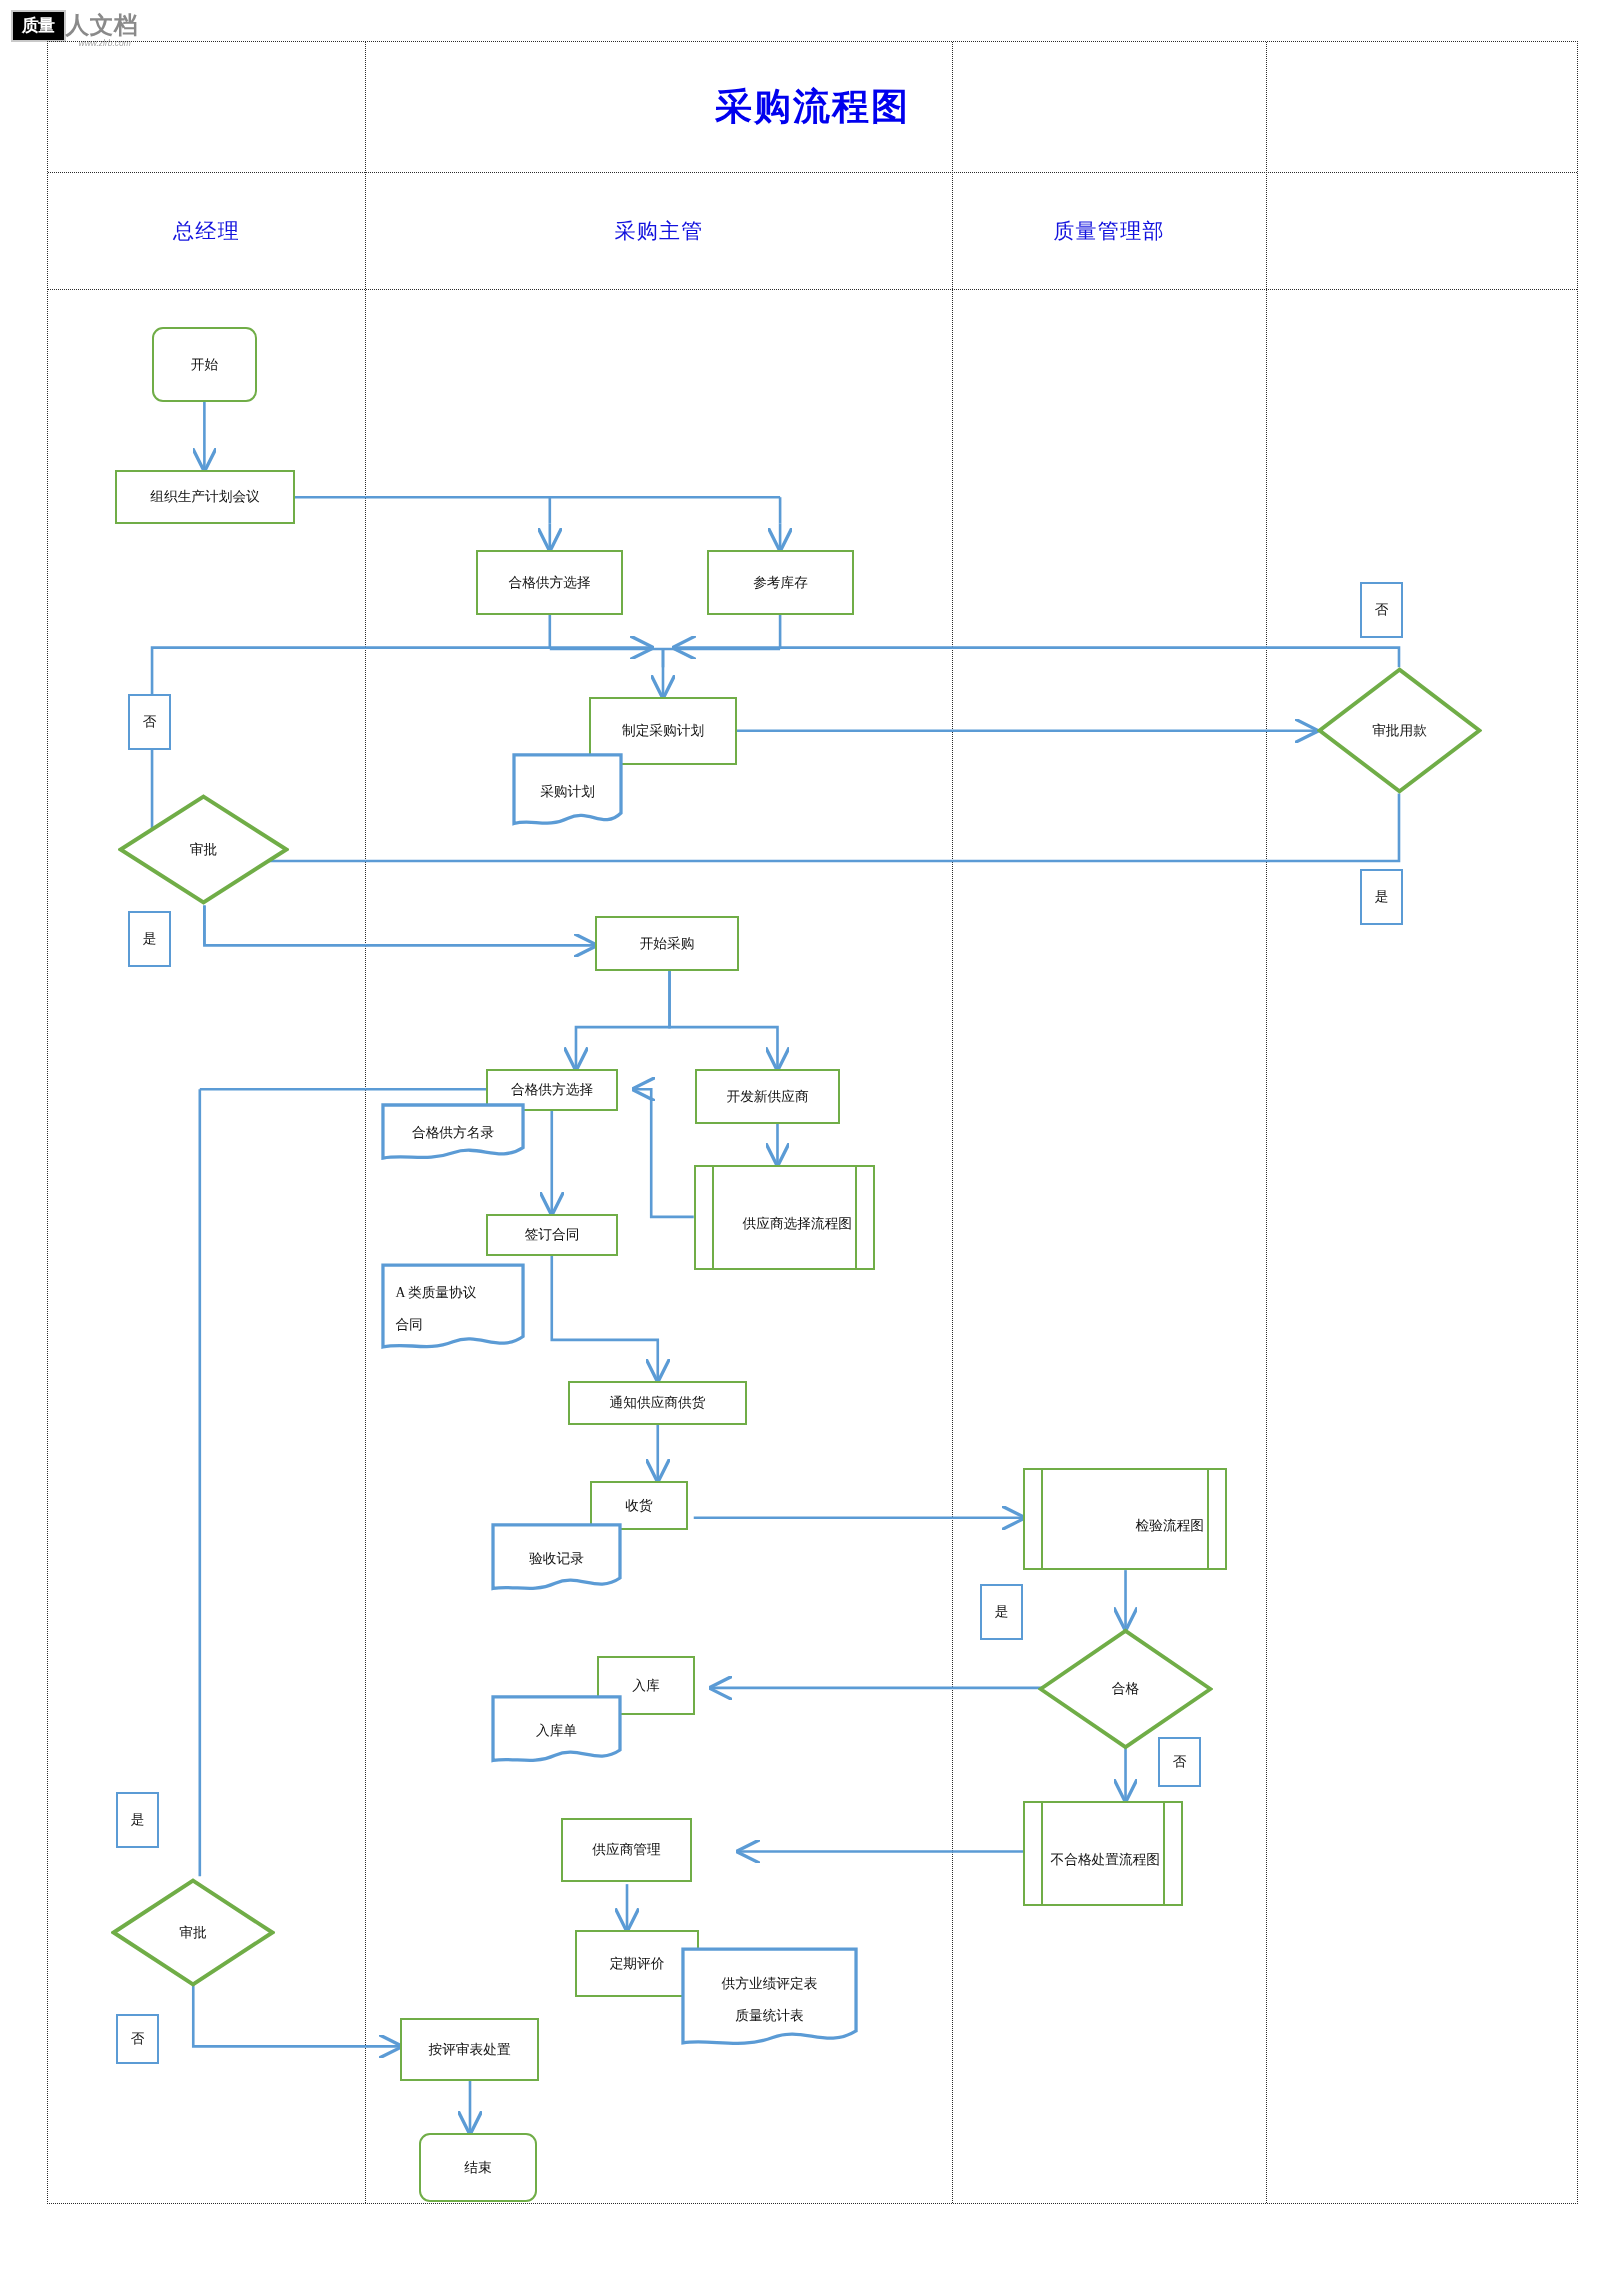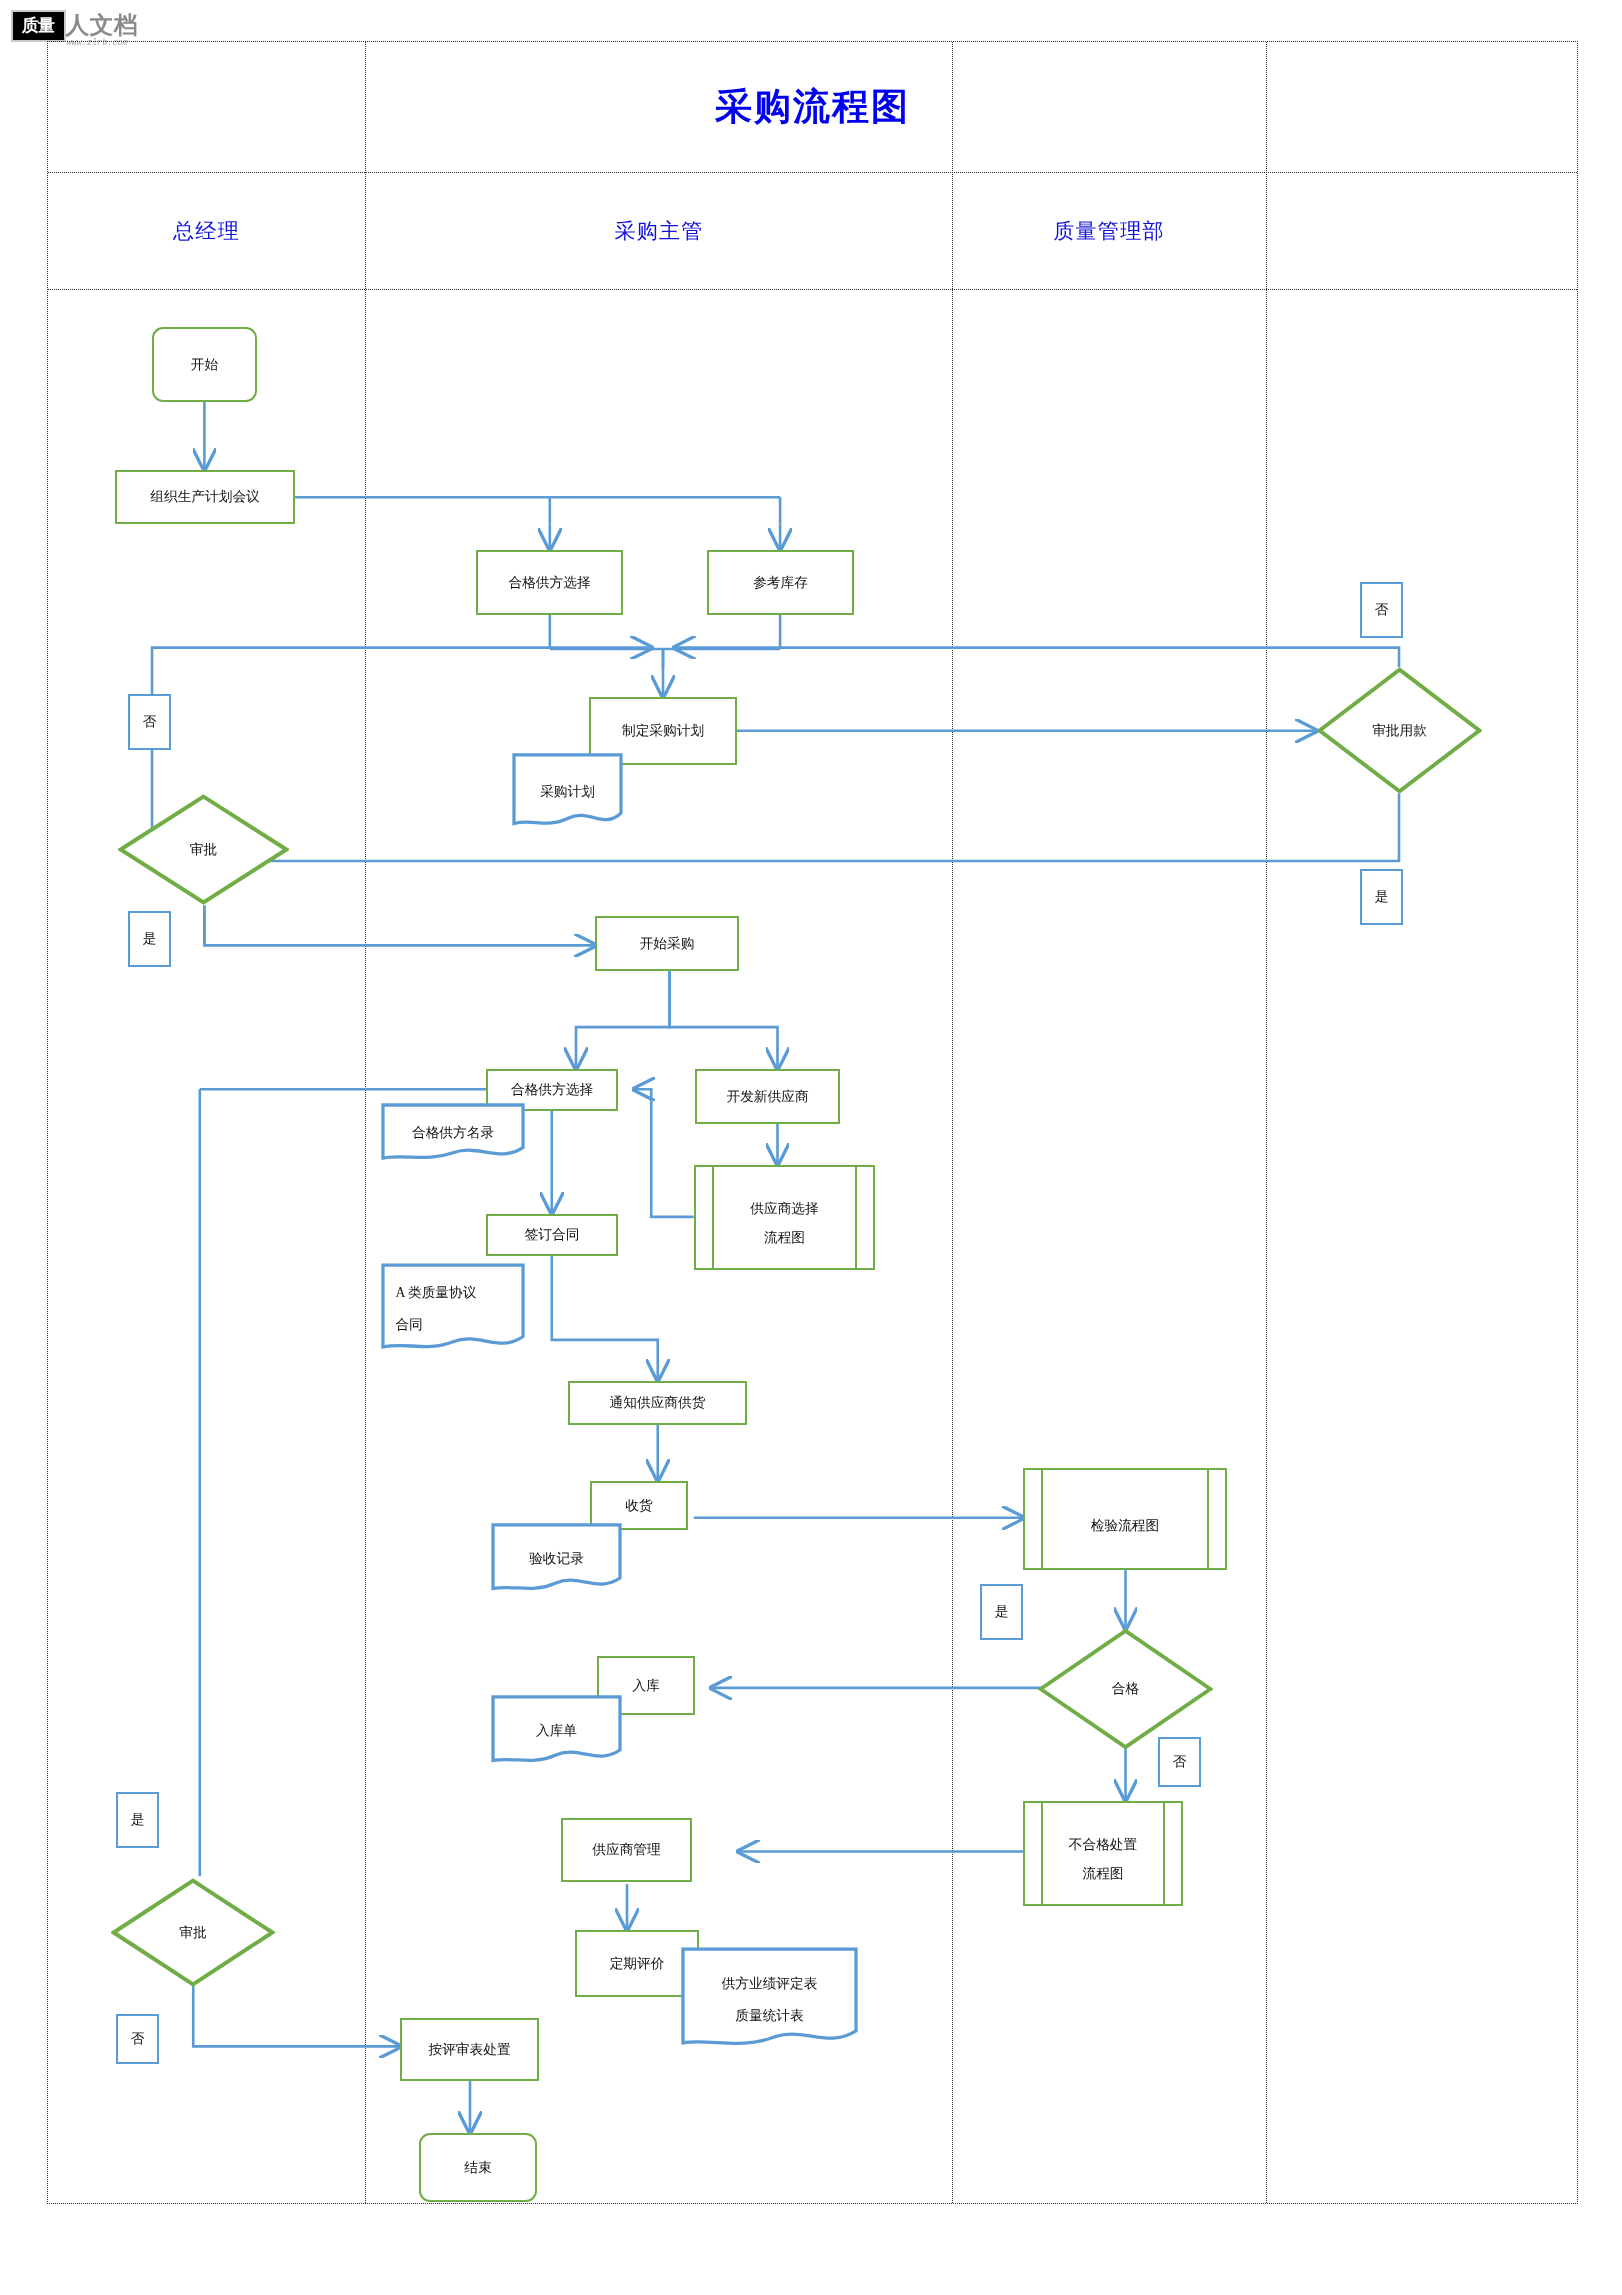--- a/index.html
+++ b/index.html
@@ -9,22 +9,22 @@
   
   #watermark{position:absolute;left:10.5px;top:9.2px;width:131px;height:41px;}
   #wm-badge{position:absolute;left:0;top:1.3px;width:51px;height:27.5px;
             background:#000000;border:2px solid #c9c9c9;color:#ffffff;
             font-family:"DejaVu Sans","Liberation Sans",sans-serif;
             font-weight:bold;font-size:17px;line-height:27.5px;text-align:center;
             letter-spacing:-0.7px;}
   #wm-word{position:absolute;left:55px;top:0px;color:#8a8a8a;font-weight:bold;
            font-size:23.6px;font-family:"DejaVu Sans","Liberation Sans",sans-serif;
            letter-spacing:0.7px;}
-  #wm-url{position:absolute;left:56px;top:29px;color:#a6a6a6;font-size:8.5px;
-          font-style:italic;font-family:Liberation Mono, monospace;}
+  #wm-url{position:absolute;left:68px;top:29px;color:#a6a6a6;font-size:8.5px;
+          font-style:italic;font-family:Liberation Sans, sans-serif;}
 
   
   #frame{position:absolute;left:47px;top:41px;width:1531px;height:2163px;
          border:1.3px dotted #2b2b2b;box-sizing:border-box;}
   .vdiv{position:absolute;top:0;width:0;height:100%;
         border-left:1.3px dotted #2b2b2b;}
   .hdiv{position:absolute;left:0;width:100%;height:0;
         border-top:1.3px dotted #2b2b2b;}
 
   #title{position:absolute;left:0;top:0;width:100%;height:130px;
@@ -41,22 +41,22 @@
         text-align:center;color:#111111;font-size:13.7px;line-height:1.45;z-index:6;}
   .node.term{border-radius:11px;}
 
   
   .proc{position:absolute;box-sizing:border-box;border:2.6px solid #70AD47;
         background:#ffffff;z-index:6;}
   .proc .bar{position:absolute;top:0;bottom:0;width:0;border-left:2px solid #70AD47;}
   .proc .bar.l{left:15.7px;}
   .proc .bar.r{right:15.7px;}
   .proc .ptxt{position:absolute;left:21px;right:21px;top:0;bottom:0;
-              display:flex;flex-direction:column;align-items:center;
-              justify-content:center;text-align:center;font-size:13.7px;
+              display:flex;flex-direction:row;align-items:center;
+              justify-content:flex-end;text-align:center;font-size:13.7px;
               line-height:2.1;color:#111111;margin-top:13px;}
 
   
   .dia{position:absolute;z-index:6;}
   .dia svg{position:absolute;left:0;top:0;}
   .dia .dtxt{position:absolute;left:0;top:0;width:100%;height:100%;
              display:flex;align-items:center;justify-content:center;
              font-size:13.7px;color:#111111;}
 
   

